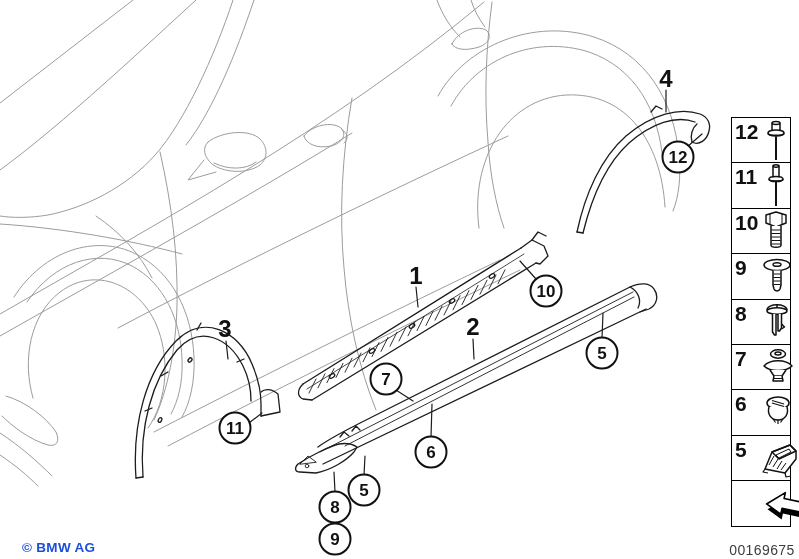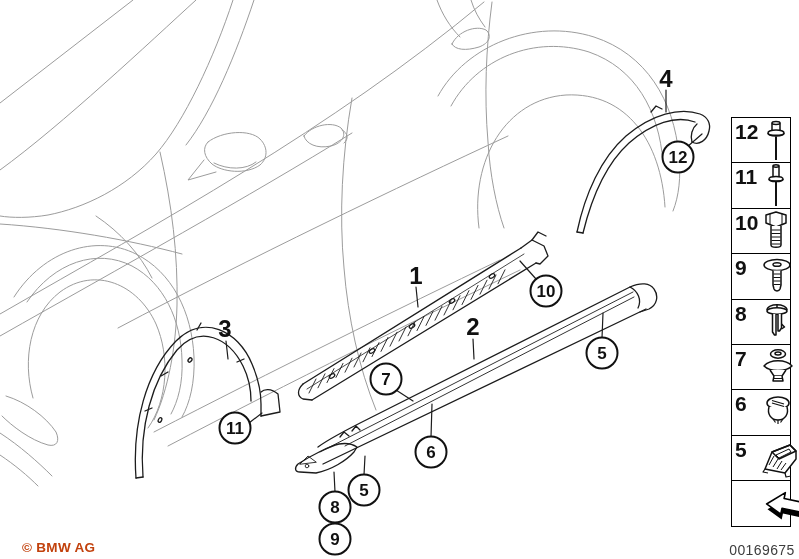--- a/index.html
+++ b/index.html
@@ -8,21 +8,21 @@
   
   .biglabel{font:bold 24px "Liberation Sans",sans-serif;fill:#111;}
   .callout-num{font:bold 17px "Liberation Sans",sans-serif;fill:#111;}
   
   .legend{position:absolute;left:731px;top:117px;width:60px;}
   .legend .cell{box-sizing:border-box;width:60px;height:47px;border:1.6px solid #000;margin-top:-1.6px;
     background:#fff;display:flex;align-items:center;}
   .legend .cell:first-child{margin-top:0;}
   .legend .num{font:bold 21px "Liberation Sans",sans-serif;color:#111;padding-left:3px;width:24px;flex:0 0 auto;align-self:flex-start;padding-top:2px;}
   .legend .ic{flex:0 0 auto;margin-left:1px;}
-  .copyright{position:absolute;left:22px;top:540px;font:bold 13.5px "Liberation Sans",sans-serif;color:#c2410c;letter-spacing:.3px;}
+  .copyright{position:absolute;left:22px;top:540px;font:bold 13.5px "Liberation Sans",sans-serif;color:#1d4ed8;letter-spacing:.3px;}
   .docnum{position:absolute;left:728px;top:542px;width:68px;text-align:center;
     font:14px "Liberation Sans",sans-serif;color:#3d3d3d;letter-spacing:.4px;}
 </style>
 </head>
 <body>
 
 <div class="stage">
 
   <svg class="art" width="799" height="559" viewBox="0 0 799 559">
 

